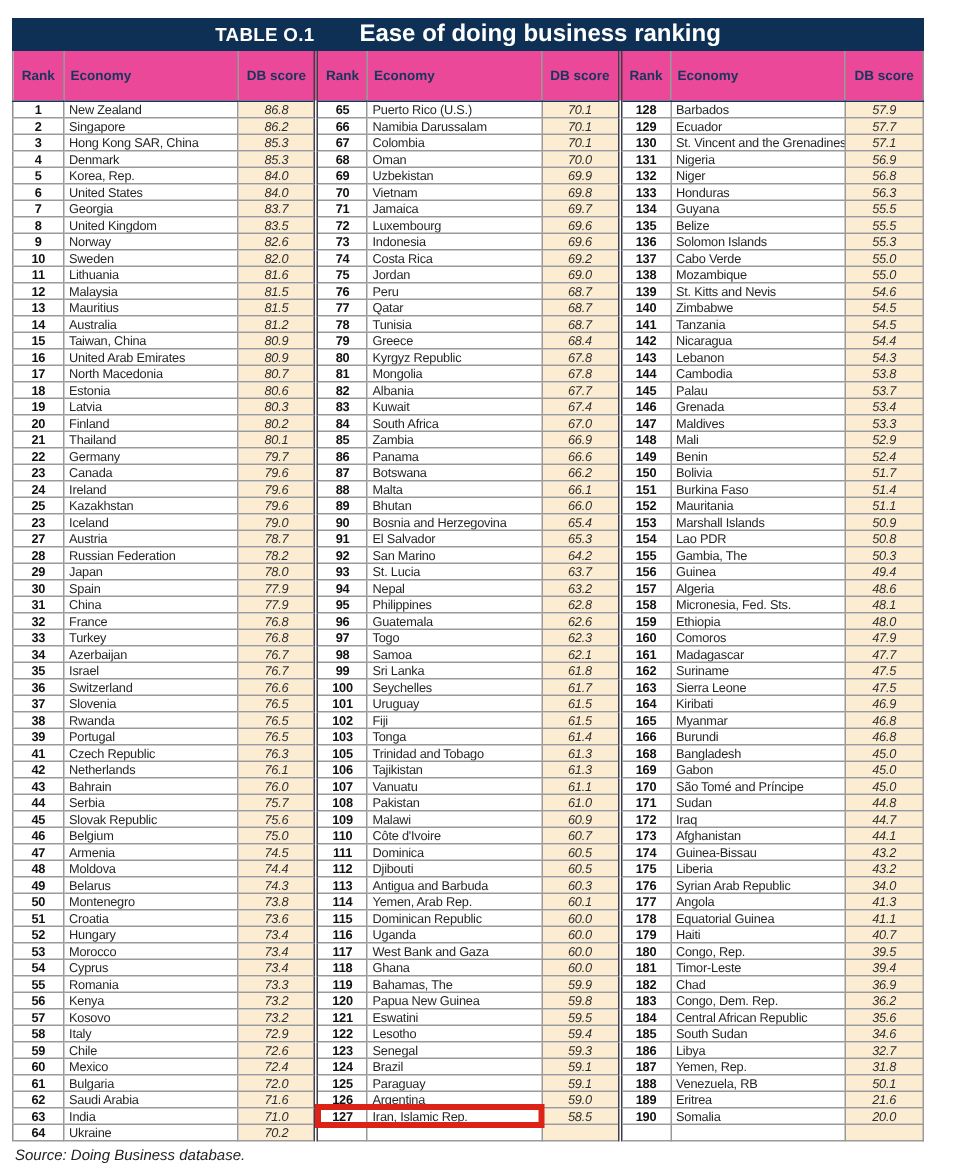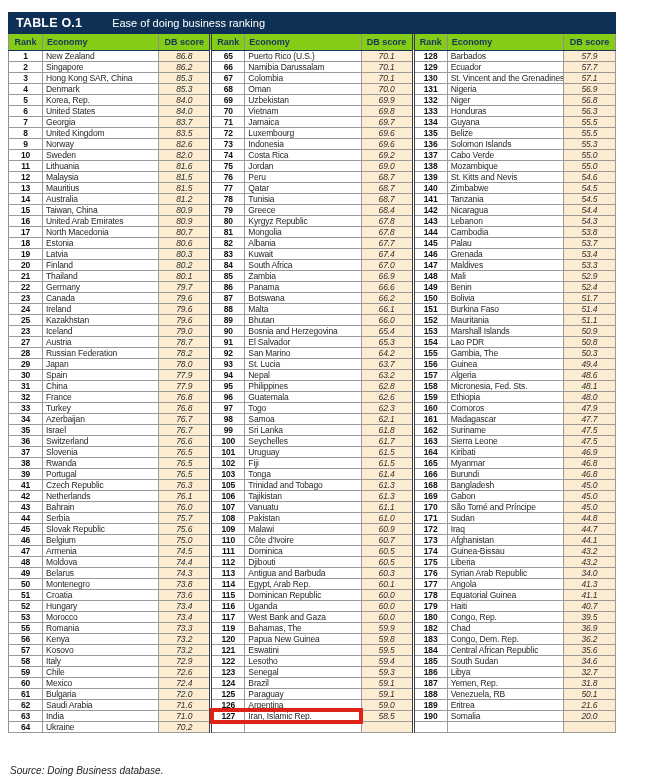--- a/index.html
+++ b/index.html
@@ -2,33 +2,33 @@
 <html><head>
 <meta charset="utf-8">
 <style>
   * { margin:0; padding:0; box-sizing:border-box; }
   html,body { width:651px; height:780px; background:#ffffff;
     font-family:"Liberation Sans", sans-serif; }
   .page { position:relative; width:651px; height:780px; background:#fff; }
   .table-wrap { position:absolute; left:8px; top:12px; width:608px; }
 
   .title-bar { background:#0e3054; color:#ffffff; height:22px;
-    display:flex; align-items:center; padding:0 8px; }
+    display:flex; align-items:center; padding:0 8px;justify-content:center; }
   .title-label { font-weight:bold; font-size:12.5px; letter-spacing:0.2px; }
-  .title-text { font-weight:normal; font-size:11px; margin-left:30px; }
+  .title-text { font-weight:bold; font-size:16px; margin-left:30px; }
 
   table { border-collapse:collapse; width:608px; table-layout:fixed;
     border-left:1px solid #8f8f8f; border-right:1px solid #8f8f8f;
     border-bottom:1px solid #8f8f8f; }
   col.c-rank { width:34px; }
   col.c-econ { width:116px; }
   col.c-score { width:52px; }
 
-  thead td { background:#84cc16; color:#17365d; font-weight:bold;
-    font-size:9px; height:16px; padding:0 4px;
+  thead td { background:#ec4899; color:#17365d; font-weight:bold;
+    font-size:9px; height:33px; padding:0 4px;
     border-bottom:1.5px solid #17365d; border-right:1px solid #8f8f8f; }
   thead td.h-rank { text-align:center; padding:0 1px; }
   thead td.h-score { text-align:center; padding:0 1px; }
 
   tbody td { height:10px; font-size:8.5px; letter-spacing:-0.15px;
     padding:0 3px; border-bottom:1px solid #9a9a9a;
     border-right:1px solid #9a9a9a; white-space:nowrap; overflow:hidden;
     line-height:10px; }
   td.rank { text-align:center; font-weight:bold; color:#111; padding:0 1px; }
   td.econ { text-align:left; color:#262626; }
@@ -604,21 +604,21 @@
             <td class="score">60.3</td>
             <td class="rank grp-start">176</td>
             <td class="econ">Syrian Arab Republic</td>
             <td class="score">34.0</td>
           </tr>
           <tr>
             <td class="rank">50</td>
             <td class="econ">Montenegro</td>
             <td class="score">73.8</td>
             <td class="rank grp-start">114</td>
-            <td class="econ">Egypt, Arab Rep.</td>
+            <td class="econ">Yemen, Arab Rep.</td>
             <td class="score">60.1</td>
             <td class="rank grp-start">177</td>
             <td class="econ">Angola</td>
             <td class="score">41.3</td>
           </tr>
           <tr>
             <td class="rank">51</td>
             <td class="econ">Croatia</td>
             <td class="score">73.6</td>
             <td class="rank grp-start">115</td>
@@ -644,20 +644,31 @@
             <td class="econ">Morocco</td>
             <td class="score">73.4</td>
             <td class="rank grp-start">117</td>
             <td class="econ">West Bank and Gaza</td>
             <td class="score">60.0</td>
             <td class="rank grp-start">180</td>
             <td class="econ">Congo, Rep.</td>
             <td class="score">39.5</td>
           </tr>
           <tr>
+            <td class="rank">54</td>
+            <td class="econ">Cyprus</td>
+            <td class="score">73.4</td>
+            <td class="rank grp-start">118</td>
+            <td class="econ">Ghana</td>
+            <td class="score">60.0</td>
+            <td class="rank grp-start">181</td>
+            <td class="econ">Timor-Leste</td>
+            <td class="score">39.4</td>
+          </tr>
+          <tr>
             <td class="rank">55</td>
             <td class="econ">Romania</td>
             <td class="score">73.3</td>
             <td class="rank grp-start">119</td>
             <td class="econ">Bahamas, The</td>
             <td class="score">59.9</td>
             <td class="rank grp-start">182</td>
             <td class="econ">Chad</td>
             <td class="score">36.9</td>
           </tr>

